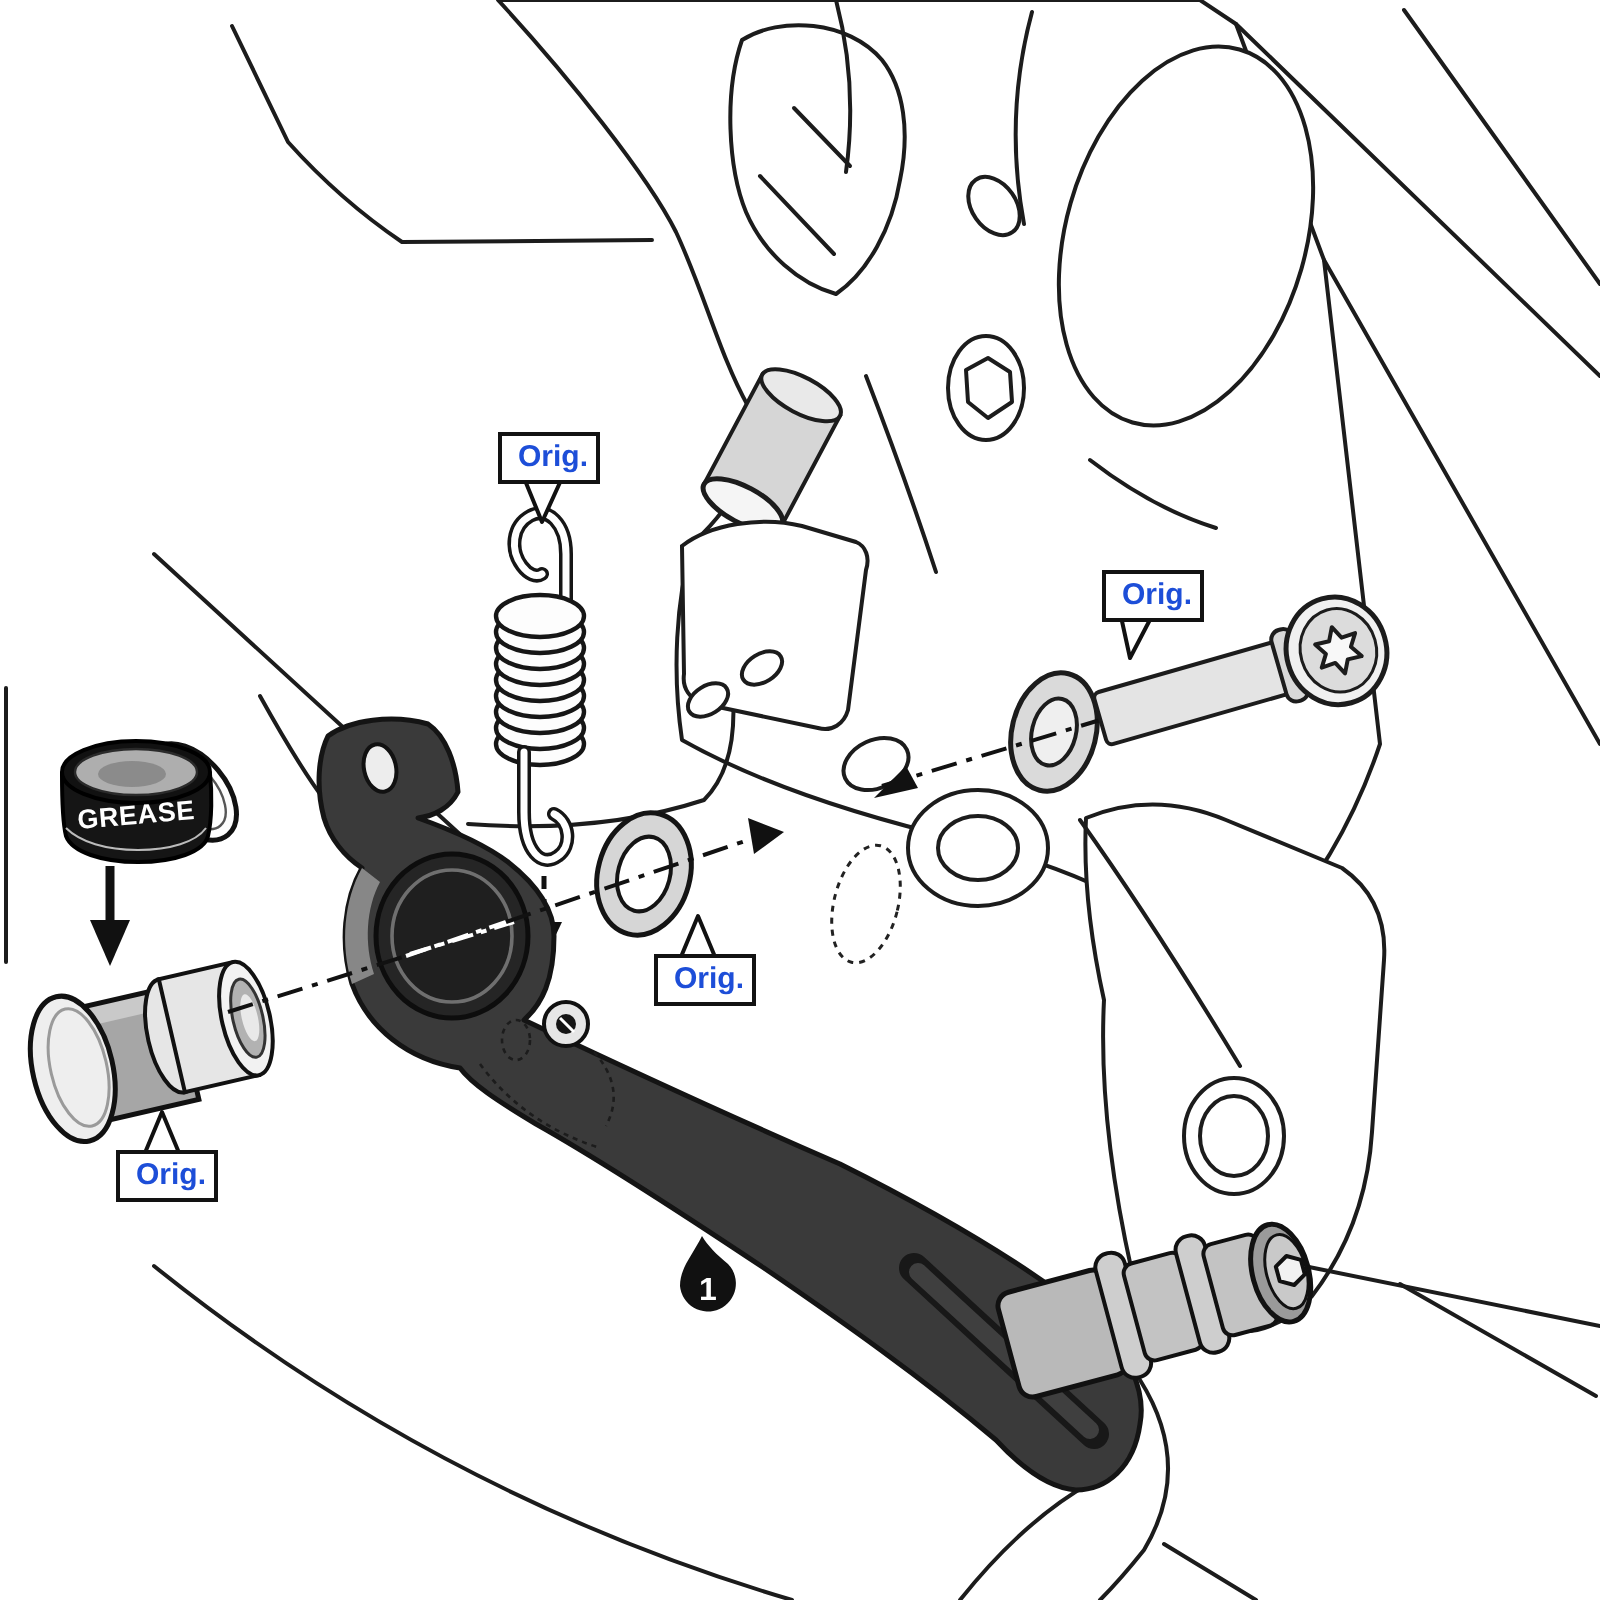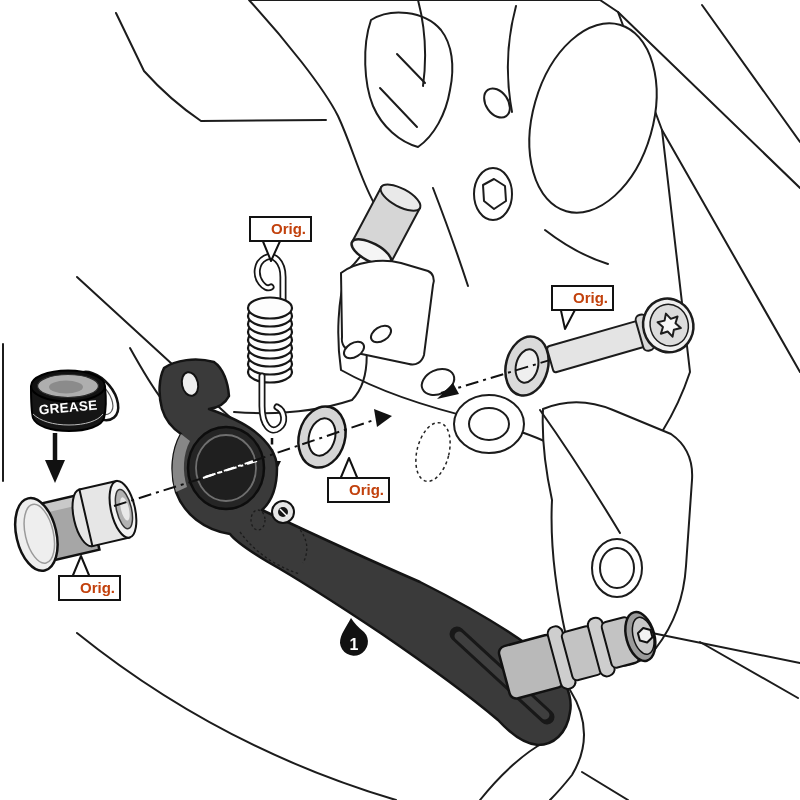--- a/index.html
+++ b/index.html
@@ -1,20 +1,20 @@
 <!DOCTYPE html>
 <html><head>
 <meta charset="utf-8">
 <style>
   html,body{margin:0;padding:0;background:#fff;}
   #stage{position:relative;width:800px;height:800px;background:#fff;overflow:hidden;
          font-family:"Liberation Sans",sans-serif;}
   #stage svg{position:absolute;left:0;top:0;}
-  .orig-label{position:absolute;background:#fff;border:2px solid #121212;color:#c2410c;
-              font:bold 15px/1 "Liberation Sans",sans-serif;padding:3px 4px 4px 20px;
+  .orig-label{position:absolute;background:#fff;border:2px solid #121212;color:#1d4ed8;
+              font:bold 15px/1 "Liberation Sans",sans-serif;padding:3px 4px 4px 8px;
               white-space:nowrap;}
 </style>
 </head>
 <body>
 
 <div id="stage">
 
 <svg width="800" height="800" viewBox="0 0 800 800">
 
   <g stroke="#1c1c1c" stroke-width="2" fill="none" stroke-linecap="round" stroke-linejoin="round">

